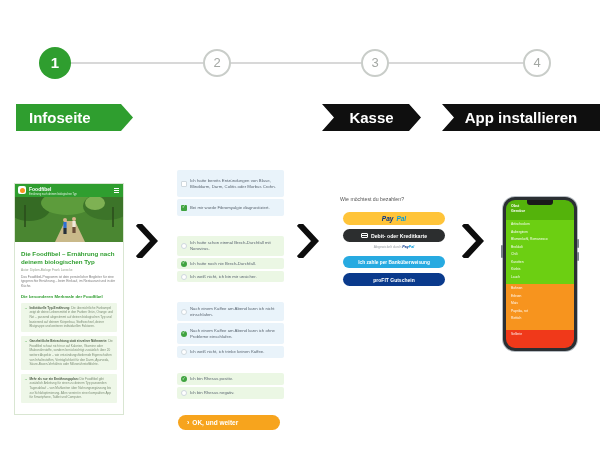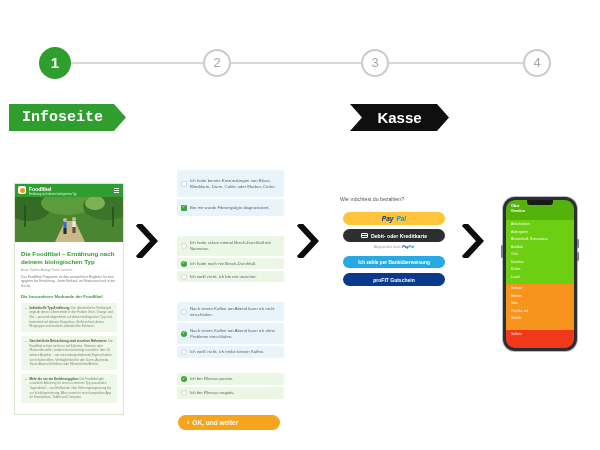--- a/index.html
+++ b/index.html
@@ -17,23 +17,23 @@
   #step4{left:523px;top:49px;width:28px;height:28px;line-height:24px;}
 
   
   .banner{position:absolute;top:104px;height:27px;color:#fff;font-size:15px;font-weight:600;
           display:flex;align-items:center;justify-content:center;box-sizing:border-box;}
   .banner.green{background:#2f9e2f;justify-content:flex-start;padding-left:13px;
     clip-path:polygon(0 0,calc(100% - 12px) 0,100% 50%,calc(100% - 12px) 100%,0 100%);}
   .banner.black{background:#0f0f0f;
     clip-path:polygon(0 0,calc(100% - 12px) 0,100% 50%,calc(100% - 12px) 100%,0 100%,12px 50%);}
   .banner.black.last{clip-path:polygon(0 0,100% 0,100% 100%,0 100%,12px 50%);}
-  #banner0{left:9px;width:117px;font-family:Liberation Mono, monospace;}
+  #banner0{left:16px;width:117px;}
   #banner1{left:122px;width:211px;}
-  #banner2{left:350px;width:99px;}
+  #banner2{left:322px;width:99px;}
   #banner3{left:442px;width:158px;}
 
   
   .chev{position:absolute;width:22px;height:34px;}
 
   
   #thumb1{position:absolute;left:14px;top:183px;width:110px;height:232px;background:#fff;
           border:1px solid #d9e6d2;box-sizing:border-box;overflow:hidden;}
   .t1-header{position:relative;height:13px;background:#2f9e2f;}
   .t1-logo{position:absolute;left:3px;top:2px;width:8px;height:8px;background:#fff;border-radius:2px;
@@ -110,20 +110,21 @@
   <div>
     <div class="step-line"></div>
     <div id="step1" class="step-circle active">1</div>
     <div id="step2" class="step-circle">2</div>
     <div id="step3" class="step-circle">3</div>
     <div id="step4" class="step-circle">4</div>
   </div>
 
   <div id="banner0" class="banner green">Infoseite</div>
   <div id="banner2" class="banner black">Kasse</div>
+  <div id="banner3" class="banner black last">App installieren</div>
 
   <svg class="chev" style="left:136px;top:224px;" viewBox="0 0 22 34">
       <path d="M4 2 L18 17 L4 32" fill="none" stroke="#0d0d0d" stroke-width="6" stroke-linecap="square"></path>
     </svg>
   <svg class="chev" style="left:297px;top:224px;" viewBox="0 0 22 34">
       <path d="M4 2 L18 17 L4 32" fill="none" stroke="#0d0d0d" stroke-width="6" stroke-linecap="square"></path>
     </svg>
   <svg class="chev" style="left:462px;top:224px;" viewBox="0 0 22 34">
       <path d="M4 2 L18 17 L4 32" fill="none" stroke="#0d0d0d" stroke-width="6" stroke-linecap="square"></path>
     </svg>

